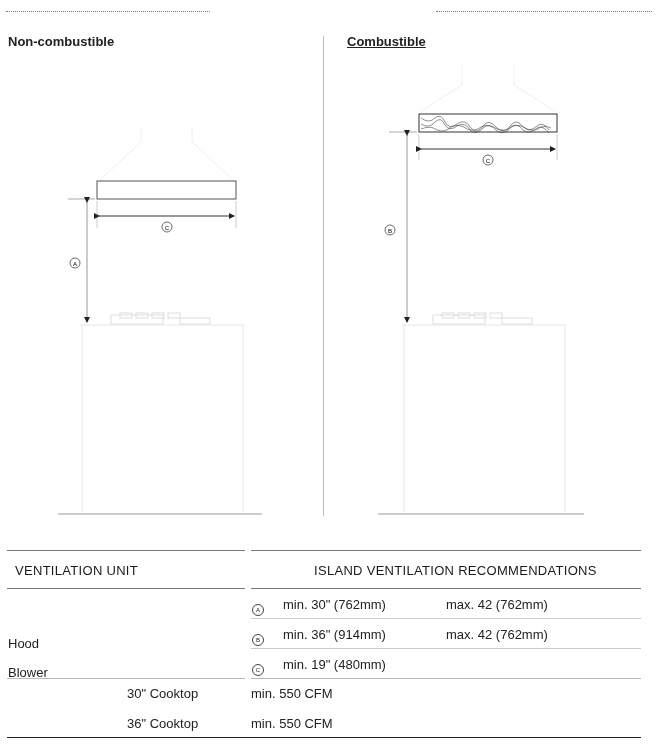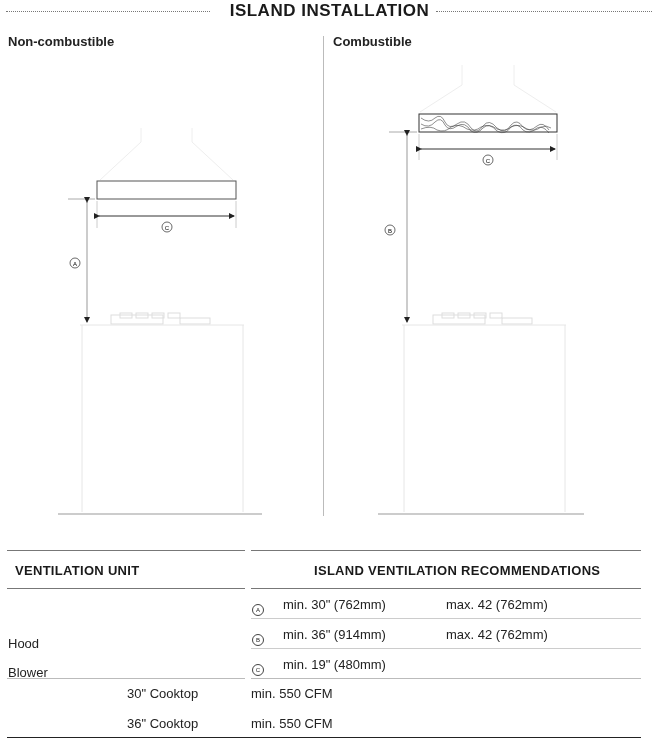--- a/index.html
+++ b/index.html
@@ -7,35 +7,34 @@
          font-family:"Liberation Sans", sans-serif; color:#1a1a1a; }
   .abs { position:absolute; }
   .title-row { left:0; top:0; width:659px; height:24px; }
   .dots { position:absolute; top:11px; height:0; border-top:1px dotted #777; }
   .title { position:absolute; left:0; width:659px; top:1px; text-align:center; font-weight:bold; font-size:17px; letter-spacing:0.5px; }
   .title span { background:#fff; padding:0 6px; }
   .sublabel { font-size:13px; font-weight:bold; color:#222; }
   .vdivider { left:323px; top:36px; width:1px; height:480px; background:#bbb; }
   svg { position:absolute; left:0; top:0; }
   .hline { position:absolute; height:0; }
-  .th { font-weight:bold; font-size:13px; letter-spacing:0.3px;text-align:right; }
+  .th { font-weight:normal; font-size:13px; letter-spacing:0.3px;text-align:right; }
   .td { font-size:13px; color:#222; }
   .circ { display:inline-block; width:10px; height:10px; border:1px solid #444; border-radius:50%; font-size:6px; line-height:10px; text-align:center; }
 </style>
 </head>
 <body>
 
 <div class="abs title-row">
   <div class="dots" style="left:6px;width:204px;"></div>
   <div class="dots" style="left:436px;width:216px;"></div>
-  <div class="title"><span>ISLAND INSTALLATION</span></div>
 </div>
 
 <div class="abs sublabel" style="left:8px;top:34px;">Non-combustible</div>
-<div class="abs sublabel" style="left:333px;top:34px;">Combustible</div>
+<div class="abs sublabel" style="left:347px;top:34px;text-decoration:underline;">Combustible</div>
 <div class="abs vdivider"></div>
 
 <svg width="659" height="540" viewBox="0 0 659 540">
   <defs>
     <marker id="arr" markerWidth="6" markerHeight="6" refX="5" refY="3" orient="auto">
       <path d="M0,0 L6,3 L0,6 z" fill="#222"></path>
     </marker>
   </defs>
 
   <g>

